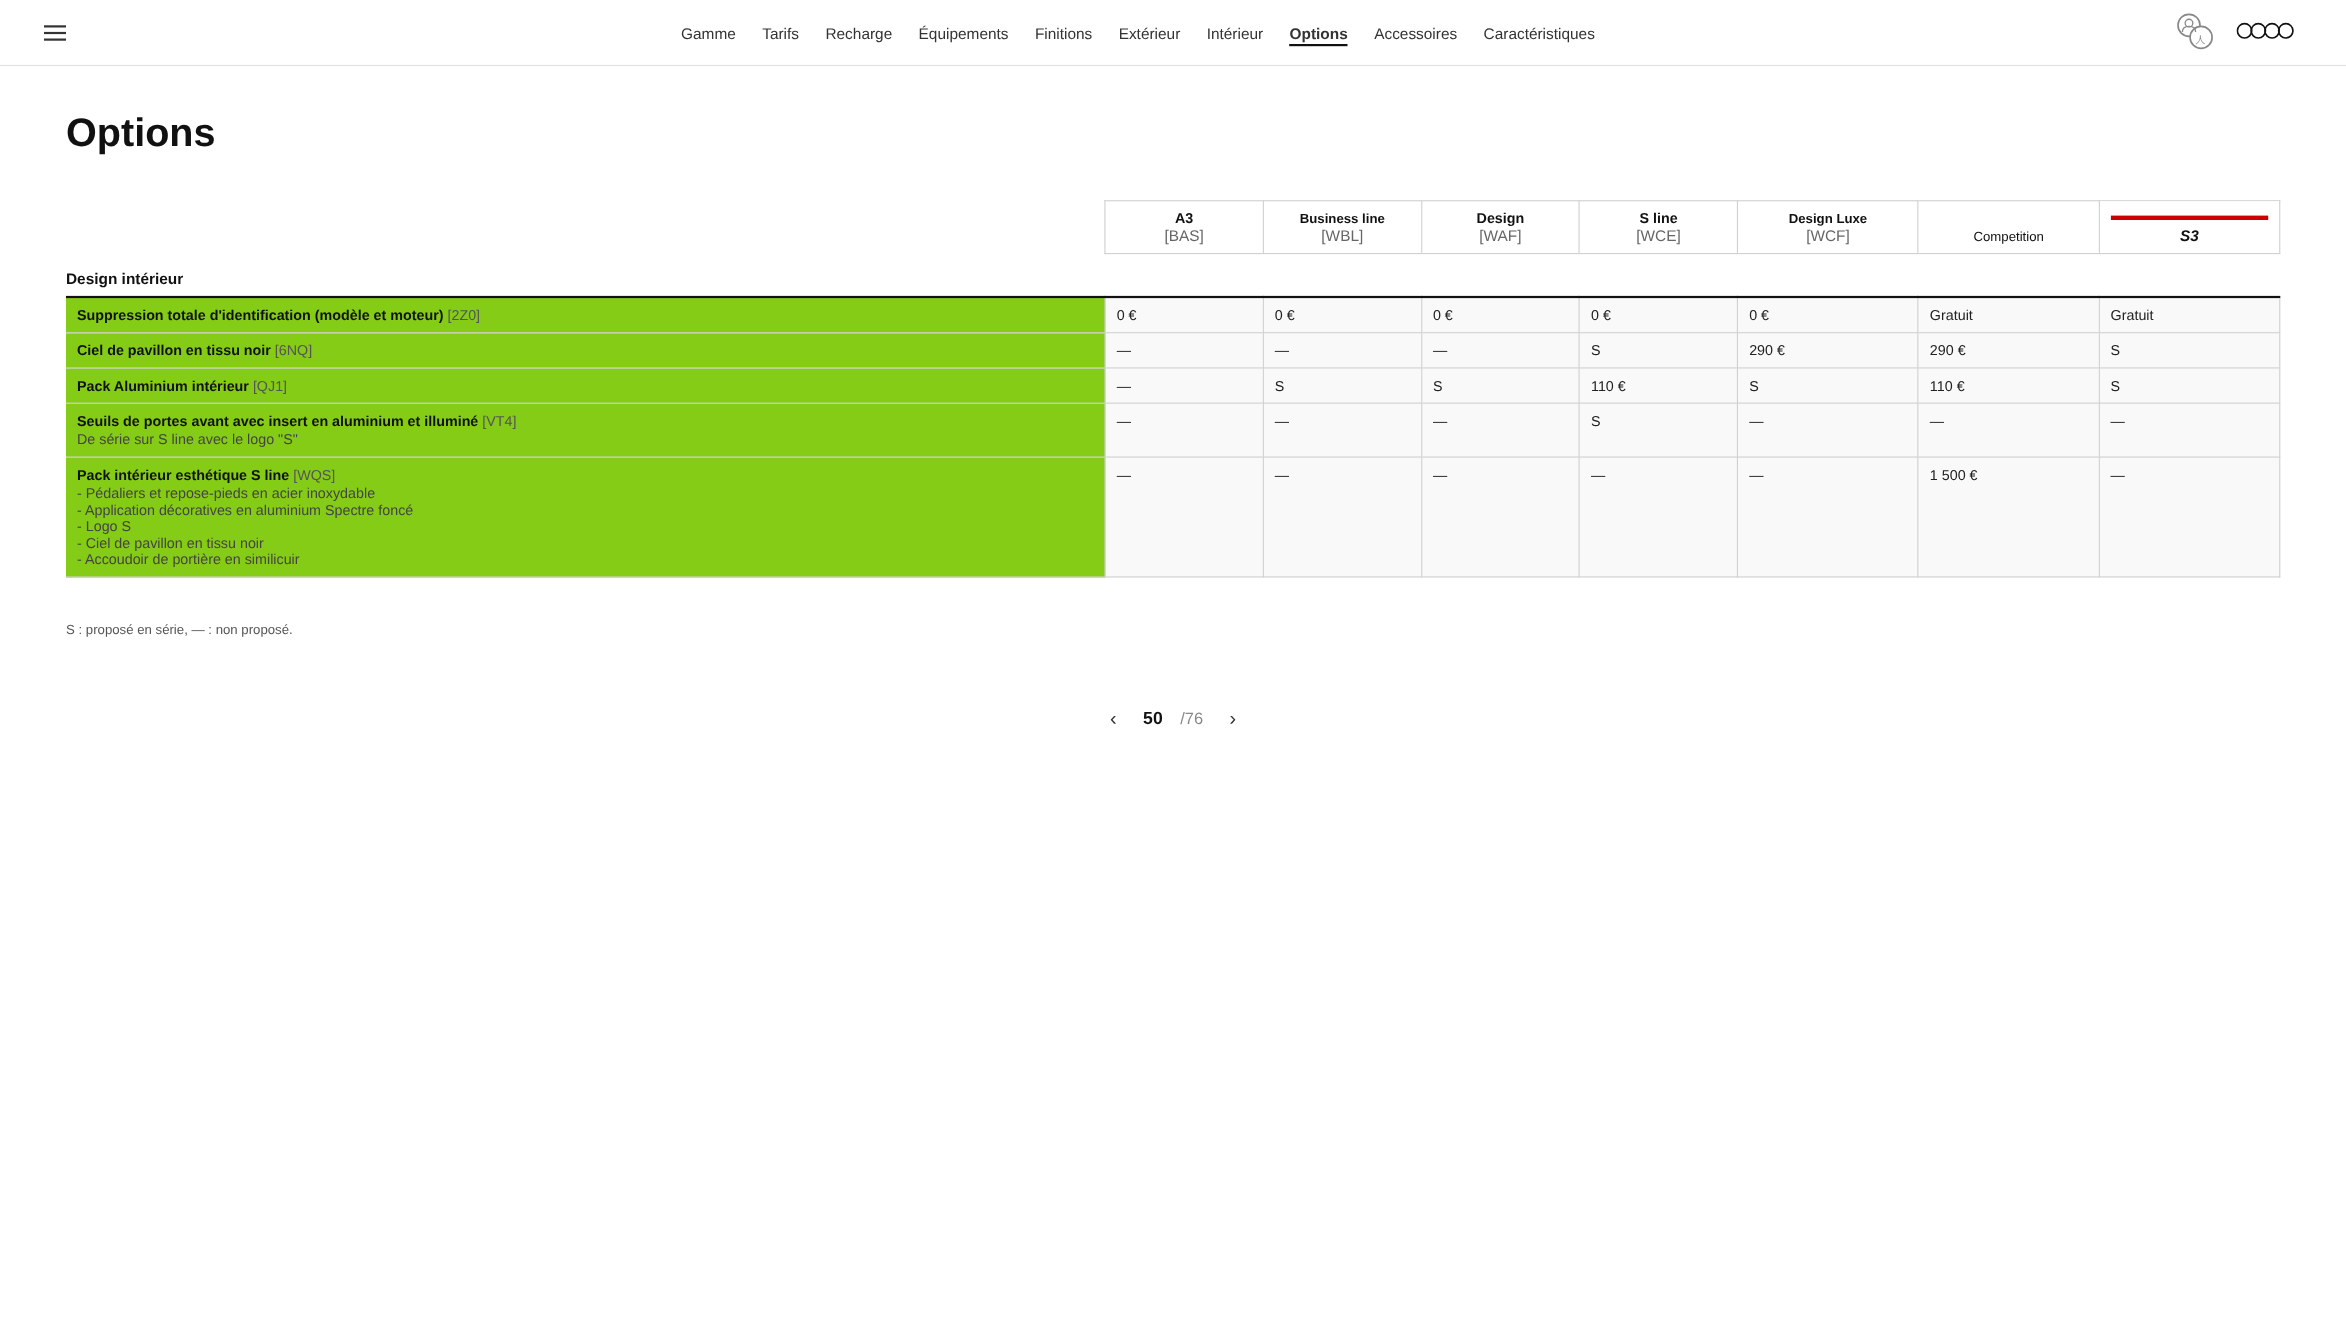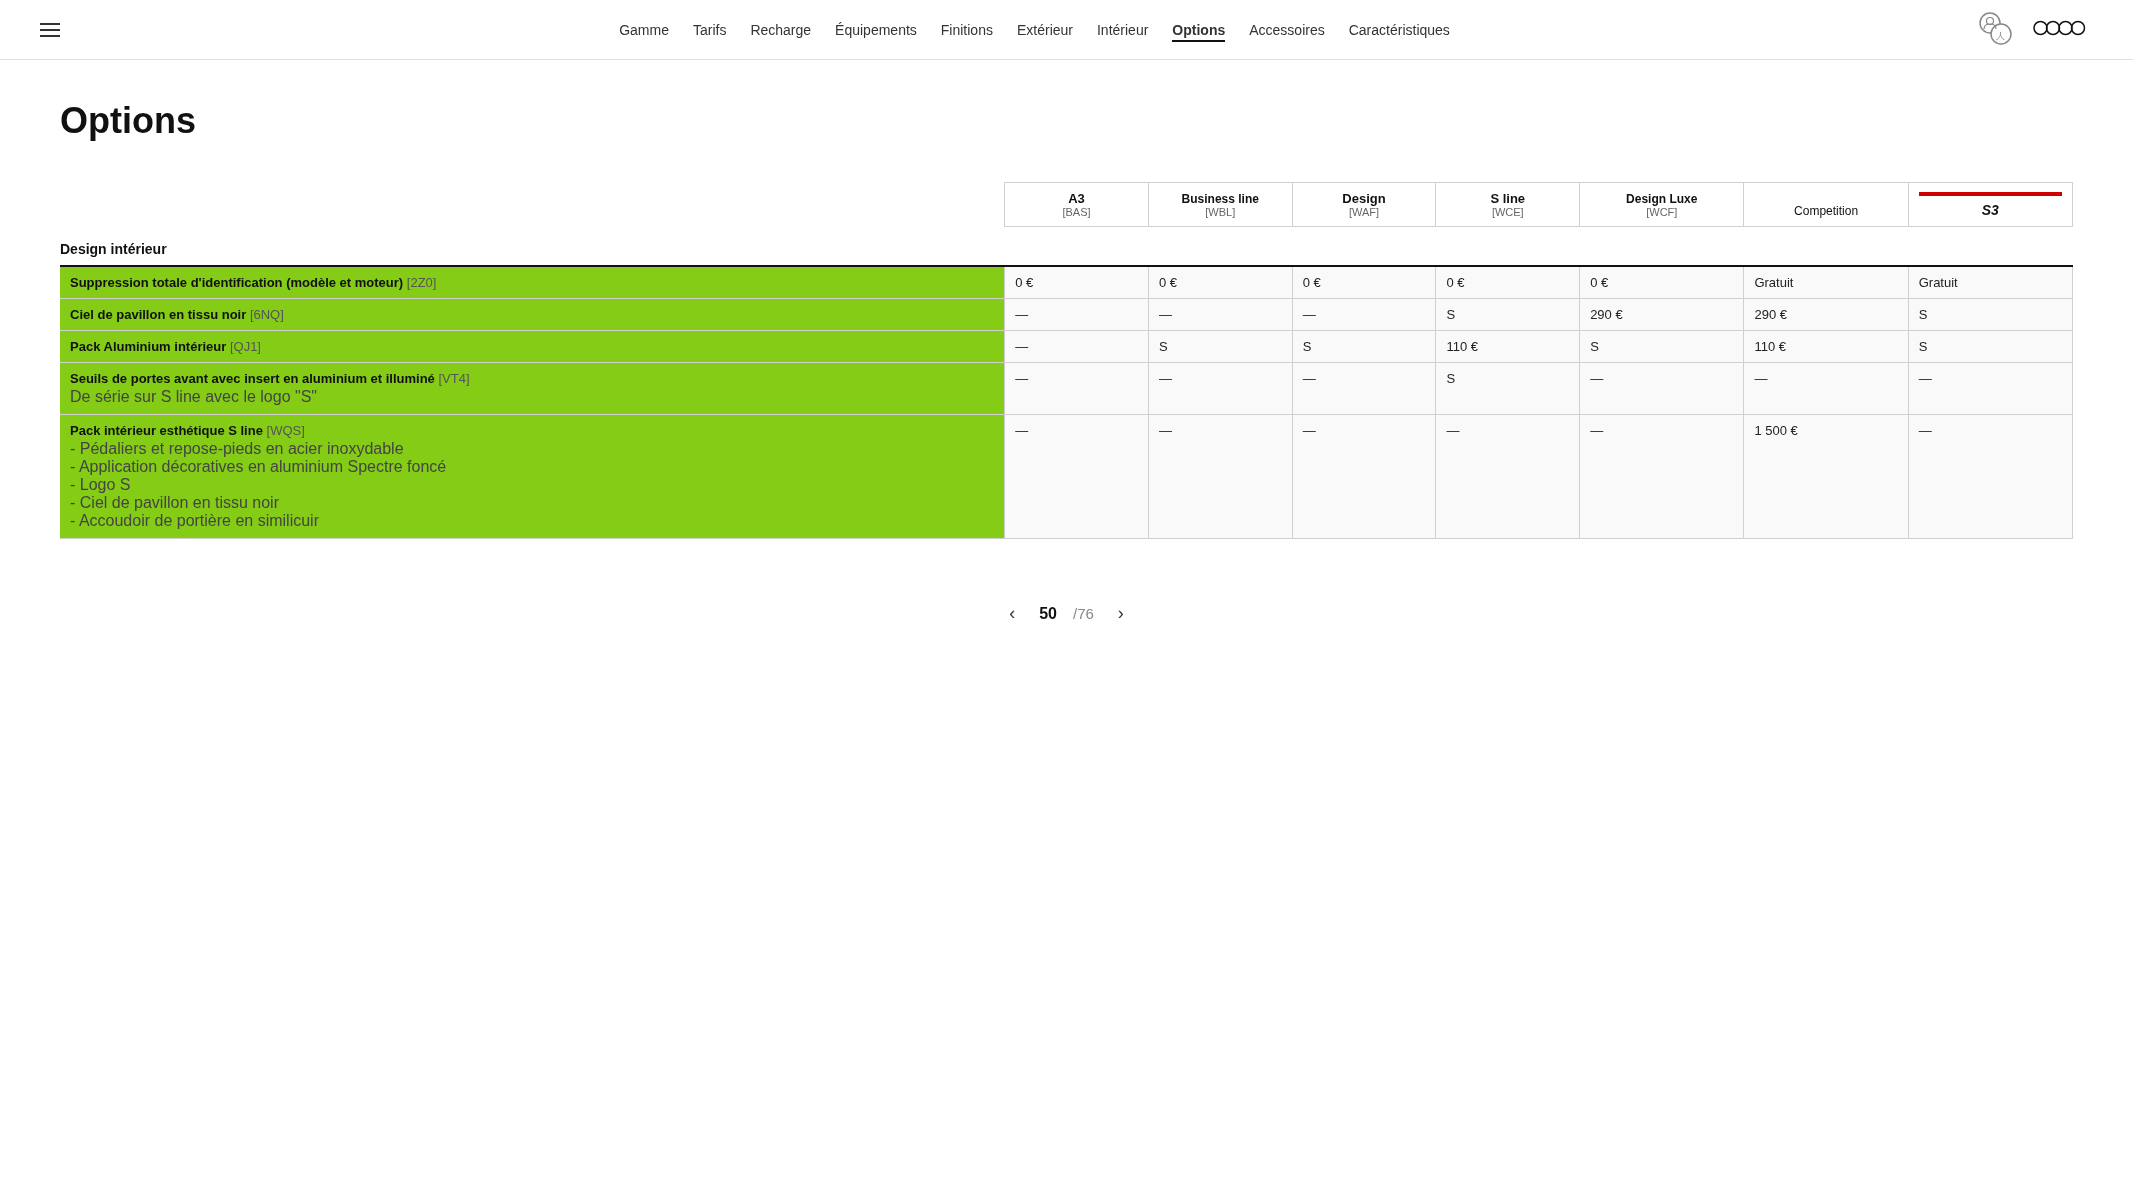--- a/index.html
+++ b/index.html
@@ -115,21 +115,21 @@
       display: block;
       height: 4px;
       background: #cc0000;
       margin-bottom: 6px;
       width: 100%;
     }
 
     .sub-label {
       font-weight: 400;
       color: #666;
-      font-size: 11px;
+      font-size: 14px;
       display: block;
     }
 
     .section-header td {
       font-weight: 700;
       font-size: 14px;
       padding: 14px 10px 8px 0;
       border: none;
       border-bottom: 2px solid #111;
       background: #fff;
@@ -139,21 +139,21 @@
     .row-label {
       font-weight: 700;
       font-size: 13px;
     }
     .row-label .code {
       font-weight: 400;
       color: #555;
     }
     .row-sublabel {
       font-weight: 400;
-      font-size: 16px;
+      font-size: 13px;
       color: #444;
       margin-top: 2px;
     }
 
     td.value {
       text-align: left;
       color: #222;
       font-size: 13px;
       background: #f9f9f9;
     }
@@ -349,20 +349,21 @@
             <td class="value">—</td>
             <td class="value">—</td>
             <td class="value">—</td>
             <td class="value">1 500 €</td>
             <td class="value">—</td>
           </tr>
         </tbody>
     </table>
   </div>
 
+  <p class="footnote">S : proposé en série, — : non proposé.</p>
 
   <div class="pagination">
     <button>‹</button>
     <span>
       <span class="current">50</span><span class="total" id="total-pages">/76</span>
     </span>
     <button>›</button>
   </div>
 </main>
 

